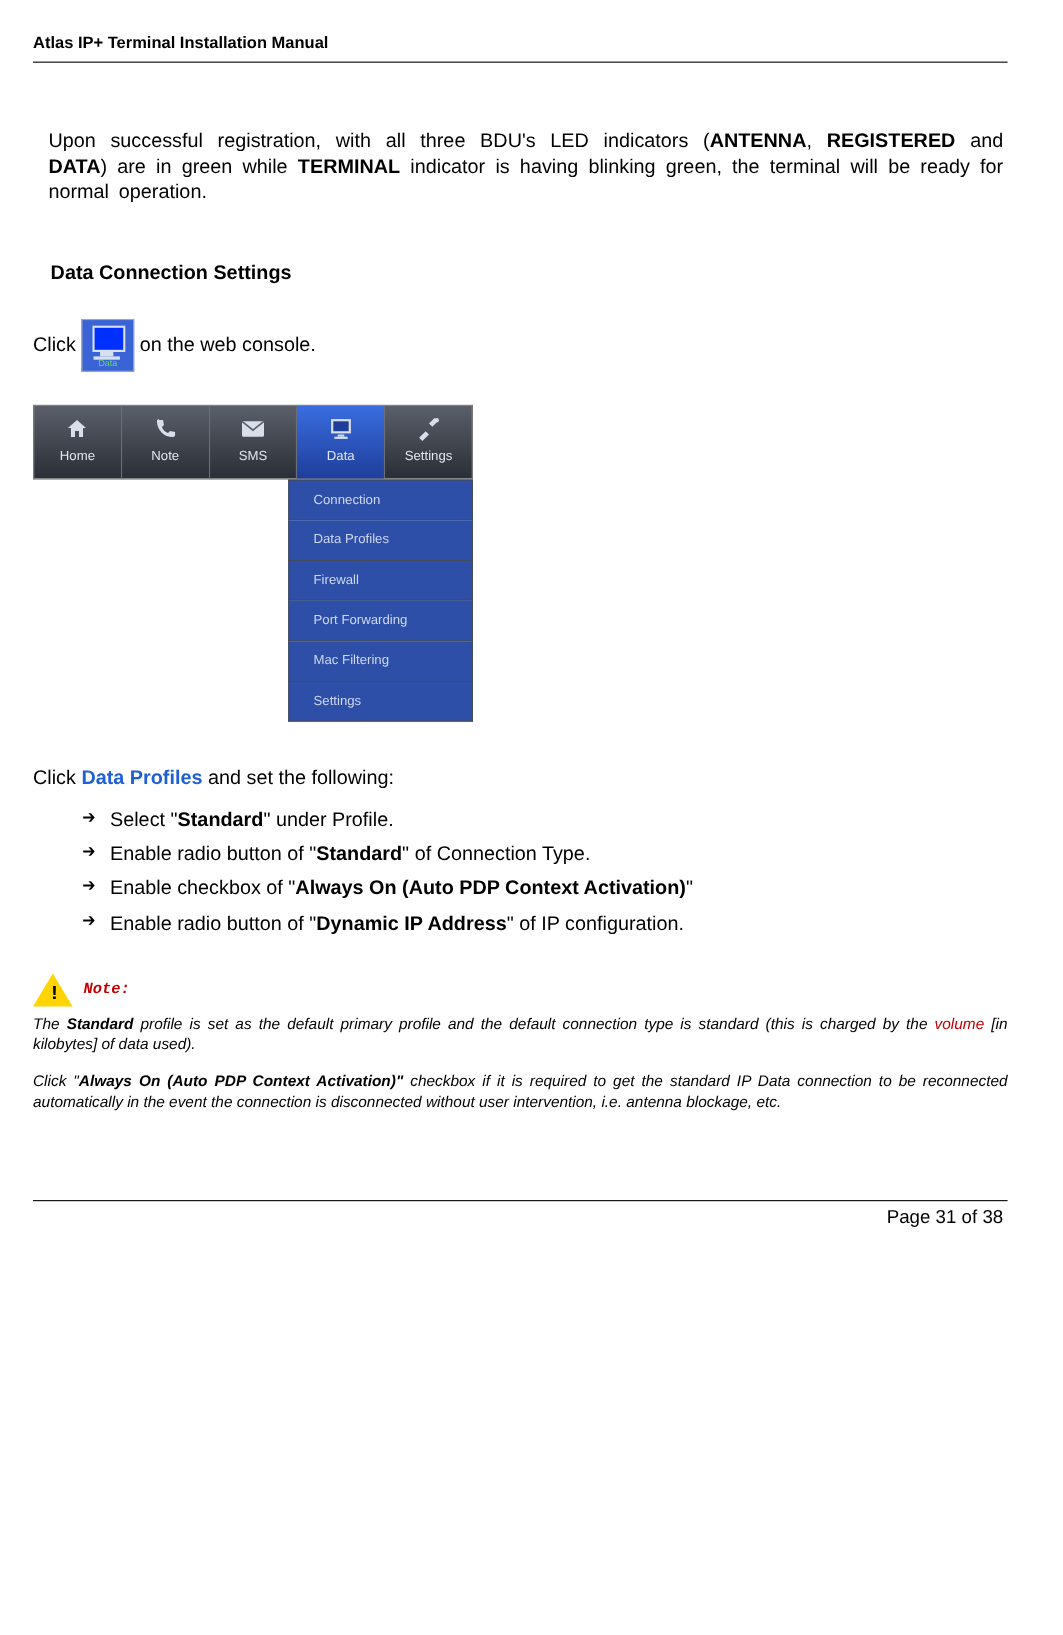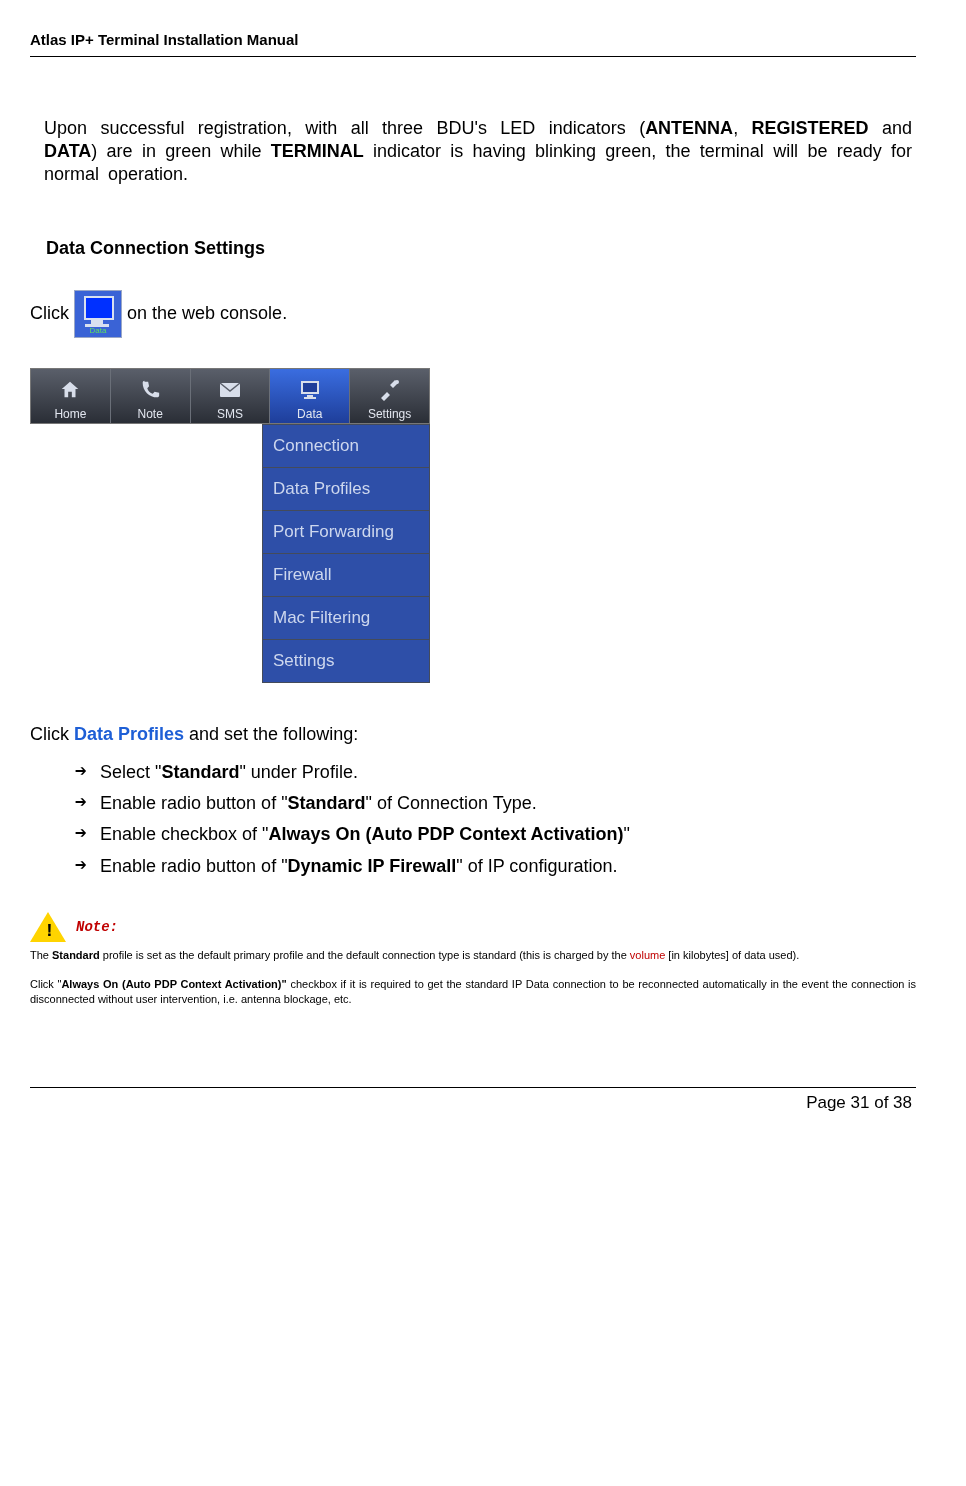--- a/index.html
+++ b/index.html
@@ -82,41 +82,41 @@
   .nav-top {
     display: flex;
     background: linear-gradient(#5a5f6a, #2a2e36);
     border: 1px solid #777;
   }
   .nav-item {
     flex: 1;
     text-align: center;
     color: #e2e6ef;
     font-size: 12px;
-    padding: 6px 0 0 0;
+    padding: 6px 0 12px 0;
     border-right: 1px solid #6a6f78;
   }
   .nav-item:last-child { border-right: none; }
   .nav-icon {
     height: 30px;
     display: flex;
     align-items: center;
     justify-content: center;
     margin-bottom: 2px;
   }
   .nav-item.active { background: linear-gradient(#3a6de0, #1e3e9a); }
   .dropdown {
     margin-left: 232px;
     width: 168px;
   }
   .dd-item {
     background: #2e4fa8;
     color: #cdd7ee;
-    font-size: 17px;
-    padding: 10px 10px;
+    font-size: 12px;
+    padding: 10px 22px;
     border: 1px solid #444b5a;
     border-top: none;
   }
   .dd-item.first { border-top: 1px solid #444b5a; }
   .click-profiles {
     margin: 10px 0 10px 0;
   }
   .link-blue { color: #1e5fd6; font-weight: bold; }
   ul.arrow-list {
     list-style: none;
@@ -159,21 +159,22 @@
     color: #000;
     font-size: 18px;
   }
   .note-label {
     color: #c00000;
     font-style: italic;
     font-weight: bold;
     font-size: 14px;
   }
   .note-body {
-    font-size: 11px;
+    font-style: italic;
+    font-size: 14px;
     text-align: justify;
     margin: 6px 0 14px 0;
     line-height: 1.35;
   }
   .note-body .red { color: #c00000; }
   .footer {
     text-align: right;
     font-size: 17px;
     padding-right: 4px;
   }
@@ -246,43 +247,43 @@
             <path fill="#d8deea" d="M4 20l6-6 3 3-6 6zM18 2l3 3-5 5-3-3z"></path>
             <circle cx="20" cy="4" r="2" fill="#d8deea"></circle>
           </svg>
       </div>
       <span>Settings</span>
     </div>
   </div>
   <div class="dropdown">
     <div class="dd-item first">Connection</div>
     <div class="dd-item">Data Profiles</div>
+    <div class="dd-item">Firewall</div>
     <div class="dd-item">Port Forwarding</div>
-    <div class="dd-item">Firewall</div>
     <div class="dd-item">Mac Filtering</div>
     <div class="dd-item">Settings</div>
   </div>
 </div>
 
 <div class="click-profiles">
   <span>Click </span><span class="link-blue">Data Profiles</span><span> and set the following:</span>
 </div>
 
 <ul class="arrow-list">
   <li>
     <span>Select "</span><b>Standard</b><span>" under Profile.</span>
   </li>
   <li>
     <span>Enable radio button of "</span><b>Standard</b><span>" of Connection Type.</span>
   </li>
   <li>
     <span>Enable checkbox of "</span><b>Always On (Auto PDP Context Activation)</b><span>"</span>
   </li>
   <li>
-    <span>Enable radio button of "</span><b>Dynamic IP Firewall</b><span>" of IP configuration.</span>
+    <span>Enable radio button of "</span><b>Dynamic IP Address</b><span>" of IP configuration.</span>
   </li>
 </ul>
 
 <div class="warn-row">
   <div class="warn-icon"></div>
   <span class="note-label">Note:</span>
 </div>
 
 <p class="note-body">
   <span>The </span><b>Standard</b><span> profile is set as the default primary profile and the default connection type is standard (this is charged by the </span><span class="red">volume</span><span> [in kilobytes] of data used).</span>

